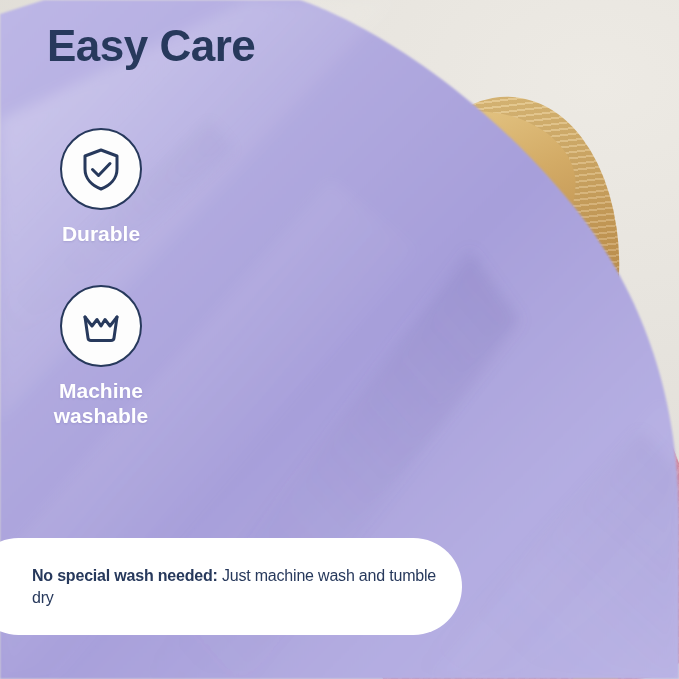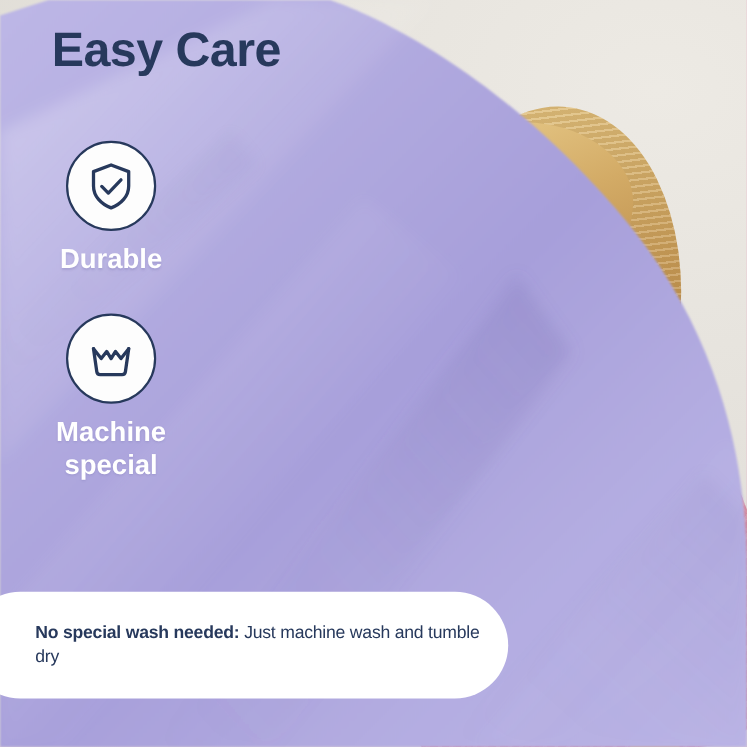--- a/index.html
+++ b/index.html
@@ -168,21 +168,21 @@
     width:82px;height:82px;border-radius:50%;
     background:#fdfdfd;
     border:2px solid #27395c;
     display:flex;align-items:center;justify-content:center;
     box-sizing:border-box;
   }
   .icon-circle svg{display:block;}
 
   .feature-label{
     margin-top:12px;
-    font-size:25px;font-weight:700;color:#ffffff;
+    font-size:21px;font-weight:700;color:#ffffff;
     text-align:center;line-height:1.18;
     white-space:pre-line;
     text-shadow:0 1px 2px rgba(80,70,140,.18);
   }
 
   .caption{
     position:absolute;
     left:-30px;top:538px;
     width:492px;height:97px;
     background:#ffffff;
@@ -282,21 +282,21 @@
   </div>
 
   <div class="feature f2">
     <div class="icon-circle">
       <svg width="48" height="48" viewBox="0 0 48 48" fill="none">
         <path d="M8 15 L11 36 C11.2 37.6 12.5 38.5 14 38.5 L34 38.5 C35.5 38.5 36.8 37.6 37 36 L40 15" stroke="#27395c" stroke-width="3" stroke-linecap="round" stroke-linejoin="round" fill="none"></path>
         <path d="M8 15 L15 24 L20 17.5 L24 24 L28 17.5 L33 24 L40 15" stroke="#27395c" stroke-width="3" stroke-linecap="round" stroke-linejoin="round" fill="none"></path>
       </svg>
     </div>
     <div class="feature-label">Machine
-special</div>
+washable</div>
   </div>
 
   <div class="caption">
     <div class="caption-text">
       <b>No special wash needed:</b><span class="rest"> Just machine wash and tumble dry</span>
     </div>
   </div>
 
 </div>
 

